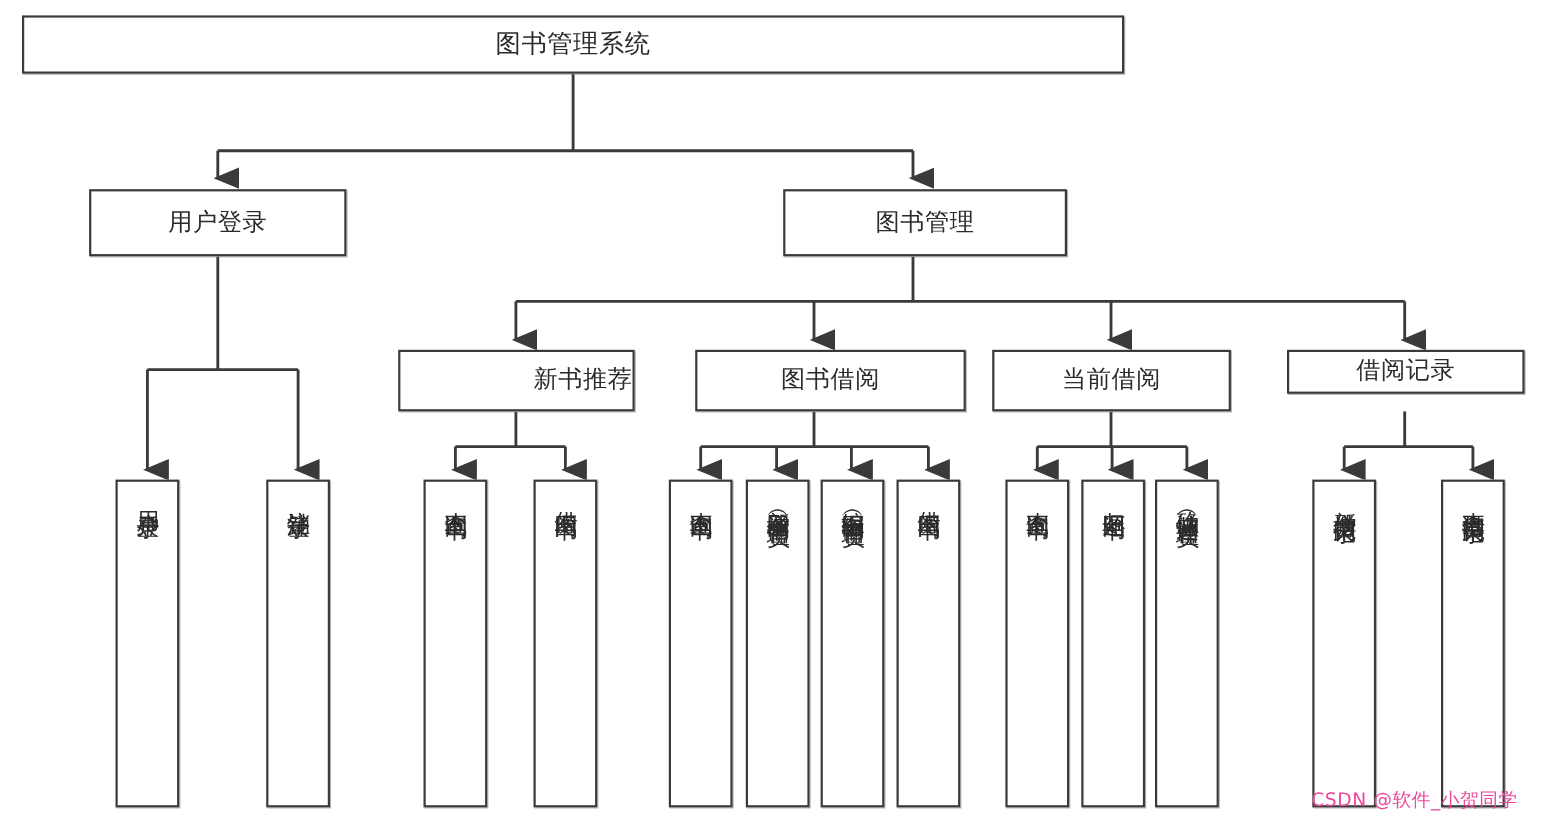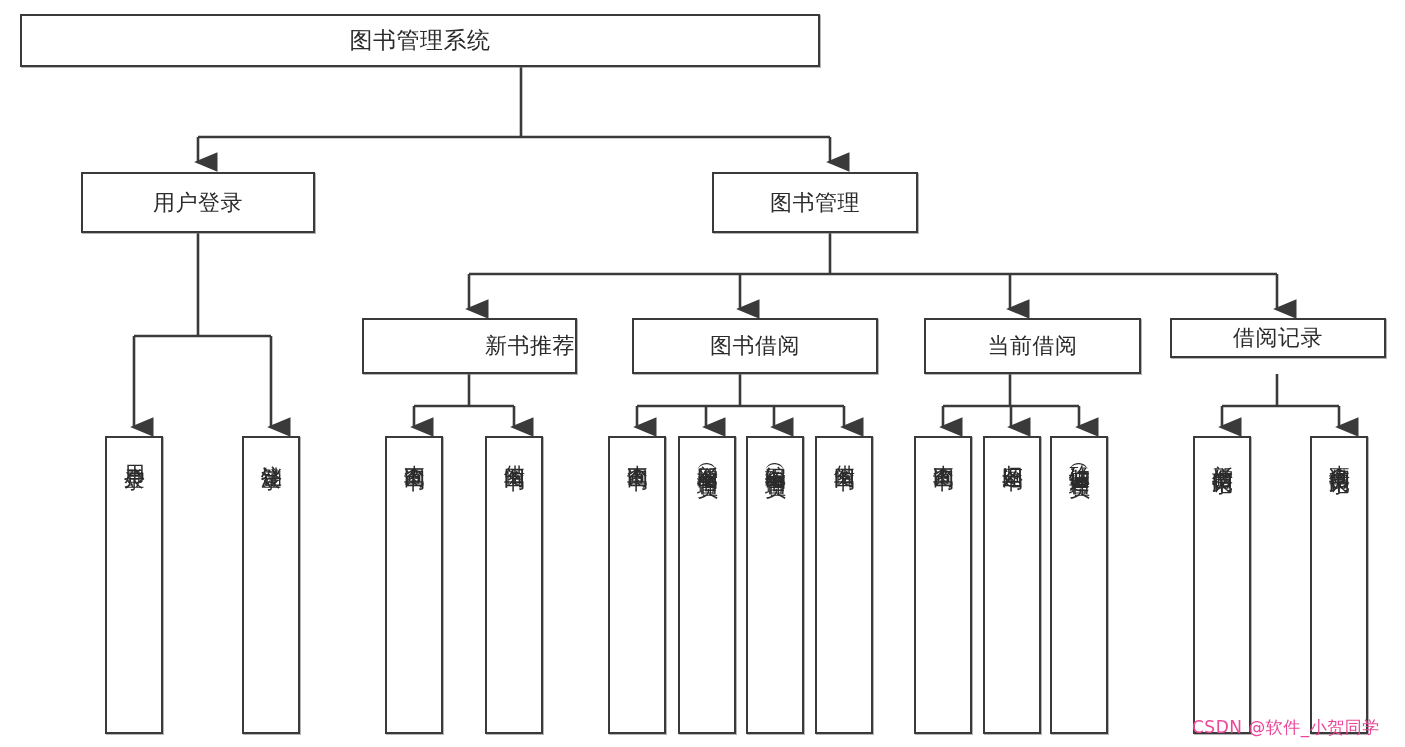--- a/index.html
+++ b/index.html
@@ -121,38 +121,38 @@
       <path d="M 1011 406 L 1011 427" marker-end="url(#arrow)"></path>
       <path d="M 1079 406 L 1079 427" marker-end="url(#arrow)"></path>
 
       <path d="M 1277 374 L 1277 406"></path>
       <path d="M 1222 406 L 1339 406"></path>
       <path d="M 1222 406 L 1222 427" marker-end="url(#arrow)"></path>
       <path d="M 1339 406 L 1339 427" marker-end="url(#arrow)"></path>
     </g>
   </svg>
 
-  <div class="node horiz root" style="left:20px; top:14px; width:800px; height:53px;">
+  <div class="node horiz root" style="left:20px; top:14px; width:1002px; height:53px;">
     <span class="label">图书管理系统</span>
   </div>
 
   <div class="node horiz" style="left:81px; top:172px; width:234px; height:61px;">
     <span class="label">用户登录</span>
   </div>
-  <div class="node horiz" style="left:712px; top:172px; width:206px; height:61px;">
+  <div class="node horiz" style="left:712px; top:172px; width:258px; height:61px;">
     <span class="label">图书管理</span>
   </div>
 
   <div class="node horiz" style="left:362px; top:318px; width:215px; height:56px;justify-content:flex-end;">
     <span class="label">新书推荐</span>
   </div>
   <div class="node horiz" style="left:632px; top:318px; width:246px; height:56px;">
     <span class="label">图书借阅</span>
   </div>
-  <div class="node horiz" style="left:902px; top:318px; width:217px; height:56px;margin-left:22px;">
+  <div class="node horiz" style="left:902px; top:318px; width:217px; height:56px;">
     <span class="label">当前借阅</span>
   </div>
   <div class="node horiz" style="left:1170px; top:318px; width:216px; height:40px;">
     <span class="label">借阅记录</span>
   </div>
 
   <div class="node vert" style="left:105px; top:436px; width:58px; height:298px;">
     <span class="label">用户登录</span>
   </div>
   <div class="node vert" style="left:242px; top:436px; width:58px; height:298px;">

